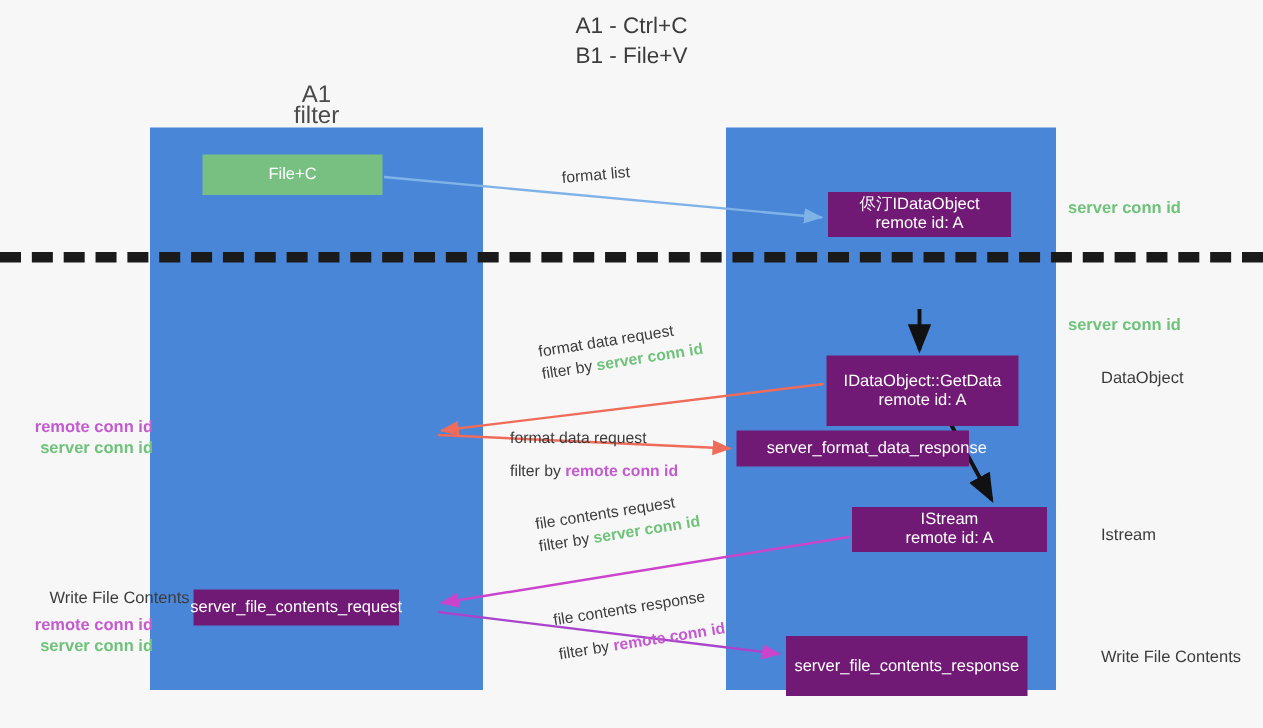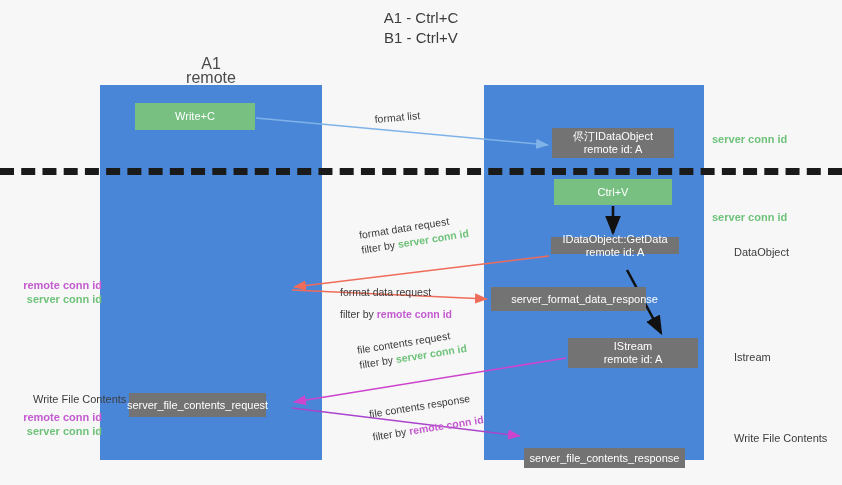--- a/index.html
+++ b/index.html
@@ -38,32 +38,32 @@
   }
 
   
   .box{
     position:absolute;
     display:flex;flex-direction:column;align-items:center;justify-content:center;
     color:#ffffff;font-size:11px;line-height:13px;text-align:center;
     box-sizing:border-box;
   }
   .box.green{background:#78c082;}
-  .box.orange{background:#737373;}
+  .box.orange{background:#701a75;}
   .box .ln{display:block;white-space:nowrap;}
 
   #box-ctrl-c{left:135px;top:103px;width:120px;height:27px;}
   #box-ctrl-v{left:554px;top:179px;width:118px;height:26px;}
   #box-idataobject-fmtlist{left:552px;top:128px;width:122px;height:30px;}
-  #box-getdata{left:551px;top:237px;width:128px;height:17px;text-align:right;}
+  #box-getdata{left:551px;top:237px;width:128px;height:47px;text-align:right;}
   #box-istream{left:568px;top:338px;width:130px;height:30px;}
   #box-fmt-req{left:129px;top:277px;width:161px;height:24px;}
   #box-fmt-res{left:491px;top:287px;width:155px;height:24px;padding-left:32px;}
   #box-file-req{left:129px;top:393px;width:137px;height:24px;}
-  #box-file-res{left:524px;top:424px;width:161px;height:20px;margin-top:24px;}
+  #box-file-res{left:524px;top:424px;width:161px;height:40px;}
 
   
   .side{position:absolute;font-size:11px;line-height:14px;white-space:nowrap;}
   .green-t{color:#6ec27a;font-weight:bold;}
   .magenta-t{color:#c45ad0;font-weight:bold;}
   .dark-t{color:#3c3c3c;margin-left:23px;}
 
   #lbl-r-servconn-1{left:712px;top:132px;}
   #lbl-r-servconn-2{left:712px;top:210px;}
   #lbl-r-dataobject{left:711px;top:245px;}
@@ -89,26 +89,26 @@
 
   svg.overlay{position:absolute;left:0;top:0;width:842px;height:485px;pointer-events:none;}
 </style>
 </head>
 <body>
 
 <div class="stage">
 
   <div class="title">
     <div>A1 - Ctrl+C</div>
-    <div>B1 - Ctrl+V</div>
+    <div>B1 - File+V</div>
   </div>
 
   <div class="lane-head" id="head-a1">
     <span class="l1">A1</span>
-    <span class="l2">remote</span>
+    <span class="l2">filter</span>
   </div>
 
   <div class="lane" id="lane-a1"></div>
   <div class="lane" id="lane-b1"></div>
 
   <svg class="overlay" viewBox="0 0 842 485">
     <defs>
       <marker id="ah-blue" markerWidth="9" markerHeight="9" refX="7.5" refY="3.2" orient="auto">
         <path d="M0,0 L8,3.2 L0,6.4 z" fill="#7fb3e8"></path>
       </marker>
@@ -134,31 +134,28 @@
     <line x1="292" y1="290" x2="487" y2="299" stroke="#ef6c5a" stroke-width="1.6" marker-end="url(#ah-red)"></line>
 
     <line x1="566" y1="358" x2="294" y2="402" stroke="#cc44cc" stroke-width="1.6" marker-end="url(#ah-magenta)"></line>
 
     <line x1="292" y1="408" x2="520" y2="436" stroke="#aa44cc" stroke-width="1.6" marker-end="url(#ah-magenta)"></line>
   </svg>
 
   <div id="divider"></div>
 
   <div class="box green" id="box-ctrl-c">
-    <span class="ln">Write+C</span>
+    <span class="ln">File+C</span>
   </div>
 
   <div class="box orange" id="box-idataobject-fmtlist">
     <span class="ln">侭汀IDataObject</span>
     <span class="ln">remote id: A</span>
   </div>
 
-  <div class="box green" id="box-ctrl-v">
-    <span class="ln">Ctrl+V</span>
-  </div>
 
   <div class="box orange" id="box-getdata">
     <span class="ln">IDataObject::GetData</span>
     <span class="ln">remote id: A</span>
   </div>
 
   <div class="box orange" id="box-istream">
     <span class="ln">IStream</span>
     <span class="ln">remote id: A</span>
   </div>

